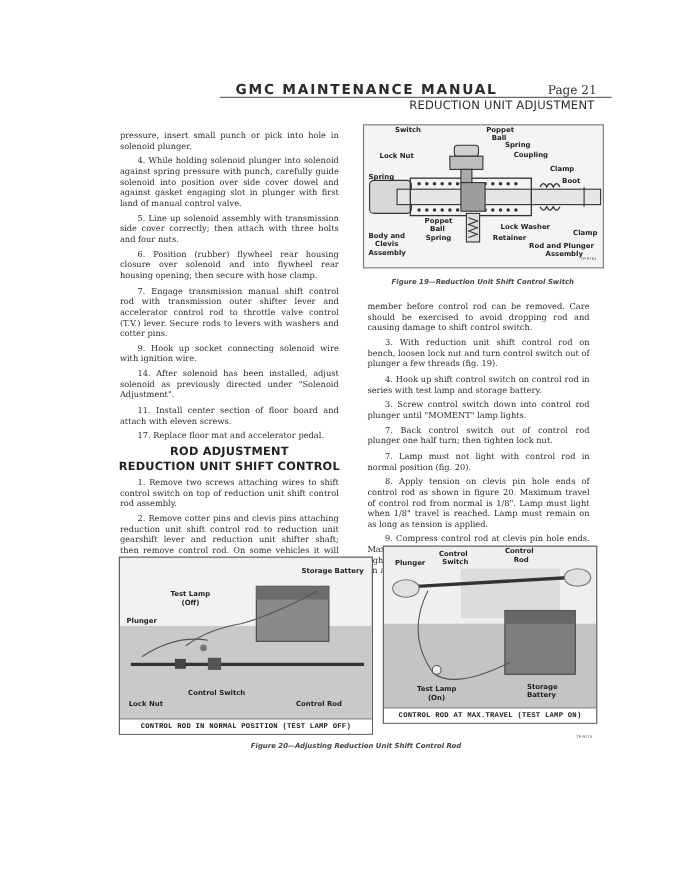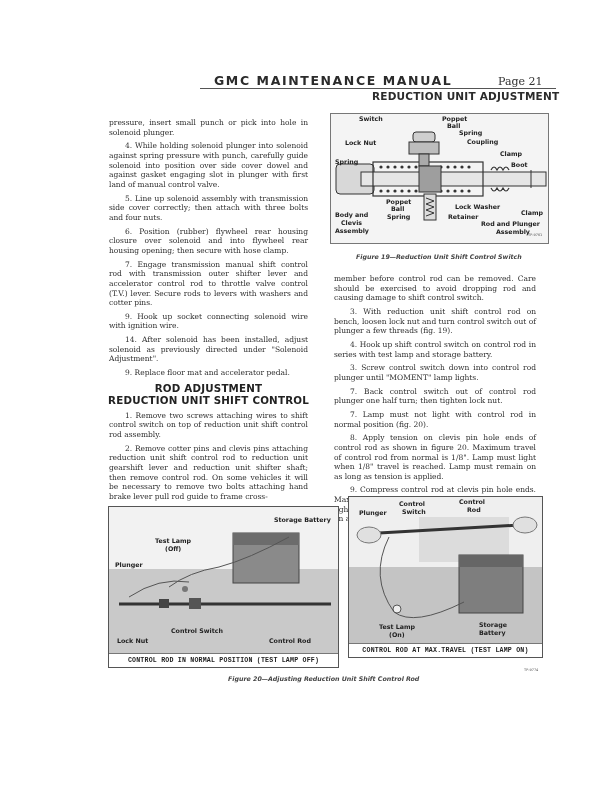--- a/index.html
+++ b/index.html
@@ -13,21 +13,21 @@
     letter-spacing: 1.6px; color: #2b2b2b; white-space: nowrap;
   }
   .hdr-page {
     position: absolute; left: 498px; top: 75px; font-size: 11px; color: #333; white-space: nowrap;
   }
   .hdr-rule {
     position: absolute; left: 200px; top: 88px; width: 356px; height: 1px; background: #555;
   }
   .hdr-section {
     position: absolute; left: 372px; top: 90px; font-family: "DejaVu Sans", sans-serif;
-    font-weight: bold; font-size: 10.5px; color: #2b2b2b; white-space: nowrap; letter-spacing: 0.2px;
+    font-weight: normal; font-size: 10.5px; color: #2b2b2b; white-space: nowrap; letter-spacing: 0.2px;
   }
   .col {
     position: absolute; font-size: 7.5px; line-height: 9.65px; text-align: justify; color: #2f2f2f;
   }
   .col p { margin: 4px; }
   .col p.ind { text-indent: 16px; }
   .col-left { left: 105px; top: 114px; width: 207px; }
   .col-right { left: 330px; top: 270px; width: 210px; }
   .sect-heading {
     font-family: "DejaVu Sans", sans-serif; font-weight: bold; font-size: 10.3px;
@@ -72,21 +72,22 @@
 <div class="hdr-section">REDUCTION UNIT ADJUSTMENT</div>
 
 <div class="col col-left">
   <p>pressure, insert small punch or pick into hole in solenoid plunger.</p>
   <p class="ind">4. While holding solenoid plunger into solenoid against spring pressure with punch, carefully guide solenoid into position over side cover dowel and against gasket engaging slot in plunger with first land of manual control valve.</p>
   <p class="ind">5. Line up solenoid assembly with transmission side cover correctly; then attach with three bolts and four nuts.</p>
   <p class="ind">6. Position (rubber) flywheel rear housing closure over solenoid and into flywheel rear housing opening; then secure with hose clamp.</p>
   <p class="ind">7. Engage transmission manual shift control rod with transmission outer shifter lever and accelerator control rod to throttle valve control (T.V.) lever. Secure rods to levers with washers and cotter pins.</p>
   <p class="ind">9. Hook up socket connecting solenoid wire with ignition wire.</p>
   <p class="ind">14. After solenoid has been installed, adjust solenoid as previously directed under "Solenoid Adjustment".</p>
-  <p class="ind">9. Replace floor mat and accelerator pedal.</p>
+  <p class="ind">11. Install center section of floor board and attach with eleven screws.</p>
+  <p class="ind">17. Replace floor mat and accelerator pedal.</p>
   <div class="sect-heading">
     <div>ROD ADJUSTMENT</div>
     <div>REDUCTION UNIT SHIFT CONTROL</div>
   </div>
   <p class="ind">1. Remove two screws attaching wires to shift control switch on top of reduction unit shift control rod assembly.</p>
   <p class="ind">2. Remove cotter pins and clevis pins attaching reduction unit shift control rod to reduction unit gearshift lever and reduction unit shifter shaft; then remove control rod. On some vehicles it will be necessary to remove two bolts attaching hand brake lever pull rod guide to frame cross-</p>
 </div>
 
 <div class="fig19">
   <svg width="217" height="129">

